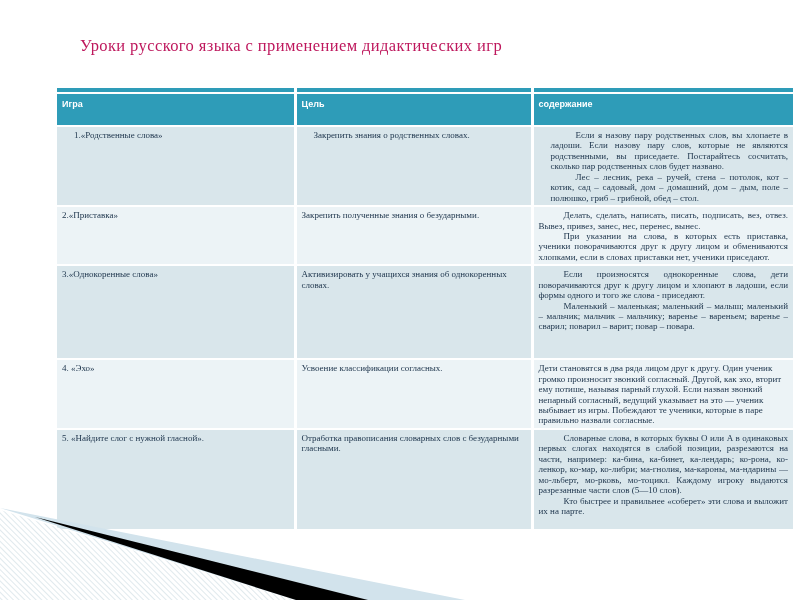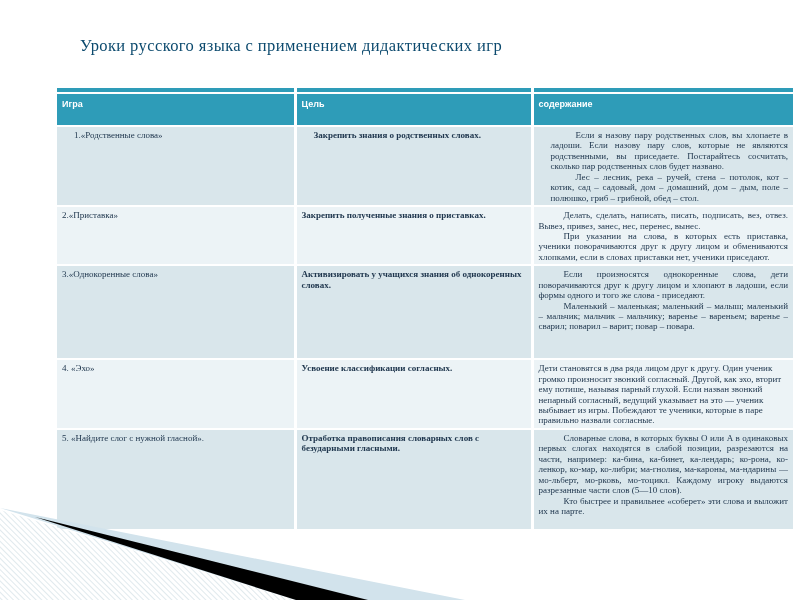--- a/index.html
+++ b/index.html
@@ -3,21 +3,21 @@
 <meta charset="utf-8">
 <style>
   html,body{margin:0;padding:0;}
   body{
     width:800px;height:600px;position:relative;overflow:hidden;
     background:#ffffff;
     font-family:"Liberation Serif", serif;
   }
   .slide-title{
     position:absolute;left:80px;top:36px;width:660px;
-    font-size:16.5px;letter-spacing:.4px;color:#0c4a6e;
+    font-size:16.5px;letter-spacing:.4px;color:#be185d;
   }
   table.games{
     position:absolute;left:57px;top:88px;width:736px;
     border-collapse:collapse;table-layout:fixed;
   }
   table.games th{
     background:linear-gradient(to bottom,#2e9cb8 0,#2e9cb8 4px,#ffffff 4px,#ffffff 6px,#2e9cb8 6px);
     color:#ffffff;
     font-family:"Liberation Sans", sans-serif;
     font-size:9px;font-weight:bold;text-align:left;vertical-align:top;
@@ -29,21 +29,21 @@
   table.games td{
     vertical-align:top;box-sizing:border-box;
     font-size:9px;line-height:1.16;color:#21384f;
     border-right:3px solid #ffffff;border-bottom:2px solid #ffffff;
     padding:3px 5px 2px 5px;
   }
   tr.band-odd td{background:#d9e6eb;}
   tr.band-even td{background:#ecf3f6;}
   tr.r1 td{height:69px;padding-left:17px;} tr.r2 td{height:58px;} tr.r3 td{height:94px;}
   tr.r4 td{height:65px;} tr.r5 td{height:101px;}
-  td.goal{line-height:2.1;padding-left:6px;font-weight:bold;}
+  td.goal{line-height:2.1;padding-left:6px;}
   td.content p{margin:0;text-align:justify;}
   td.content p.indent{text-indent:25px;}
   td.content p.flush{text-align:left;text-indent:0;}
   .corner-art{position:absolute;left:0;top:508px;width:480px;height:92px;}
 </style>
 </head>
 <body>
 
 <div class="slide-title">Уроки русского языка с применением дидактических игр</div>
 
@@ -64,21 +64,21 @@
     <tr class="band-odd r1">
       <td class="game">1.«Родственные слова»</td>
       <td class="goal">Закрепить знания о родственных словах.</td>
       <td class="content">
         <p class="indent">Если я назову пару родственных слов, вы хлопаете в ладоши. Если назову пару слов, которые не являются родственными, вы приседаете. Постарайтесь сосчитать, сколько пар родственных слов будет названо.</p>
         <p class="indent">Лес – лесник, река – ручей, стена – потолок, кот – котик, сад – садовый, дом – домашний, дом – дым, поле – полюшко, гриб – грибной, обед – стол.</p>
       </td>
     </tr>
     <tr class="band-even r2">
       <td class="game">2.«Приставка»</td>
-      <td class="goal">Закрепить полученные знания о приставках.</td>
+      <td class="goal">Закрепить полученные знания о безударными.</td>
       <td class="content">
         <p class="indent">Делать, сделать, написать, писать, подписать, вез, отвез. Вывез, привез, занес, нес, перенес, вынес.</p>
         <p class="indent">При указании на слова, в которых есть приставка, ученики поворачиваются друг к другу лицом и обмениваются хлопками, если в словах приставки нет, ученики приседают.</p>
       </td>
     </tr>
     <tr class="band-odd r3">
       <td class="game">3.«Однокоренные слова»</td>
       <td class="goal">Активизировать у учащихся знания об однокоренных словах.</td>
       <td class="content">
         <p class="indent">Если произносятся однокоренные слова, дети поворачиваются друг к другу лицом и хлопают в ладоши, если формы одного и того же слова - приседают.</p>

